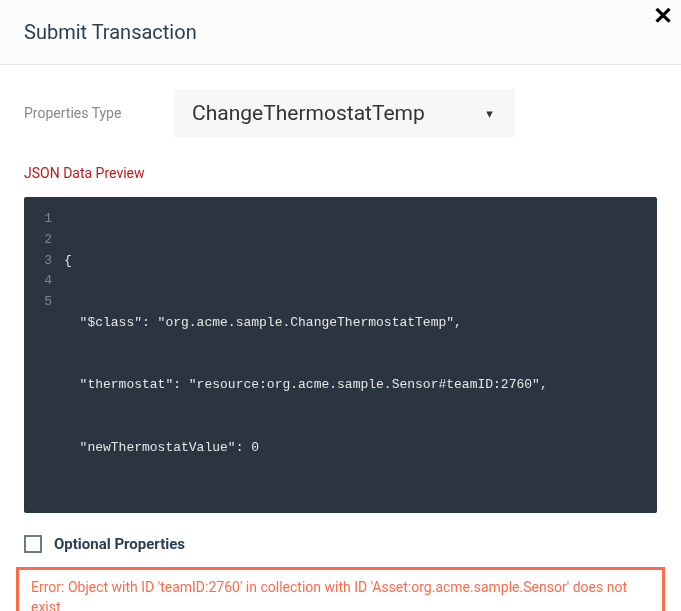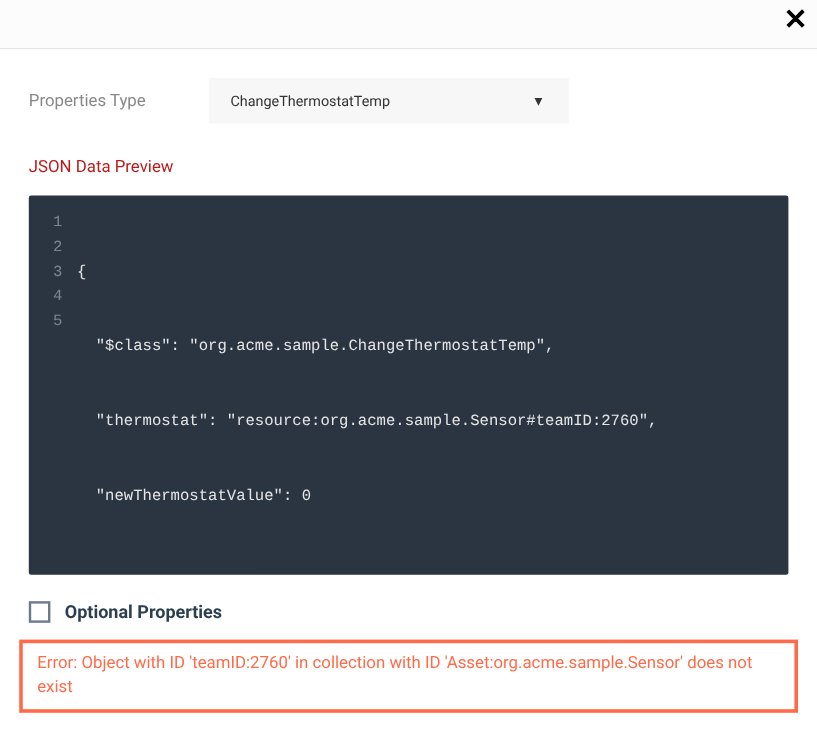--- a/index.html
+++ b/index.html
@@ -50,21 +50,21 @@
     width: 150px;
   }
   .select-wrapper {
     position: relative;
     display: inline-block;
   }
   .select-box {
     background: #f7f7f7;
     border: none;
     padding: 12px 90px 12px 18px;
-    font-size: 12px;
+    font-size: 21px;
     color: #333;
     cursor: pointer;
     min-width: 300px;
   }
   .select-caret {
     position: absolute;
     right: 22px;
     top: 50%;
     transform: translateY(-50%);
     pointer-events: none;
@@ -133,20 +133,21 @@
     color: #ff6b4a;
     font-size: 14px;
     line-height: 1.4;
     margin: 0 -8px;
   }
 </style>
 </head>
 <body>
 
 <div class="header">
+  <div class="header-title">Submit Transaction</div>
   <div class="close-icon">✕</div>
 </div>
 
 <div class="content">
 
   <div class="field-row">
     <div class="field-label">Properties Type</div>
     <div class="select-wrapper">
       <div class="select-box">ChangeThermostatTemp</div>
       <span class="select-caret">▾</span>

